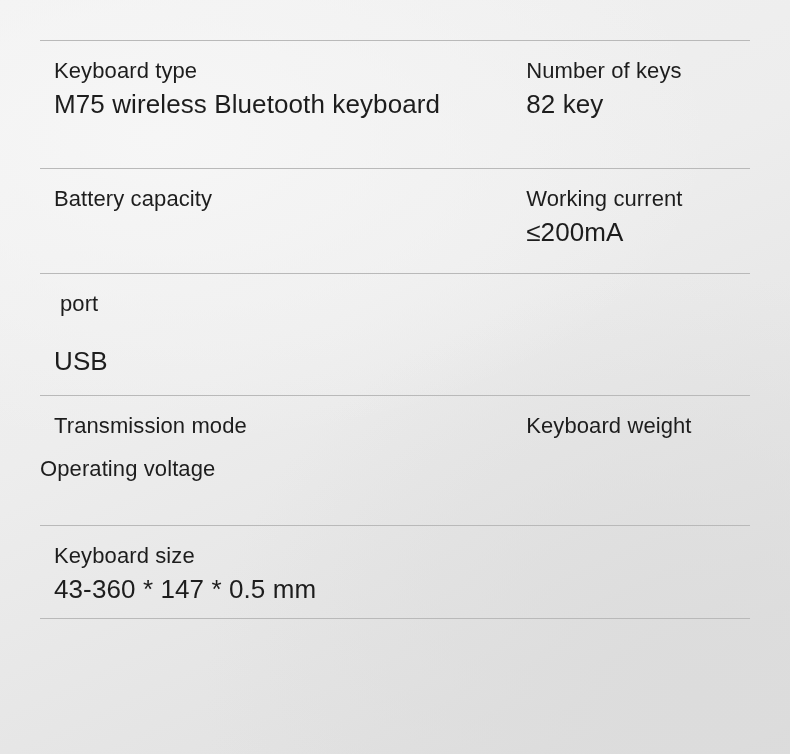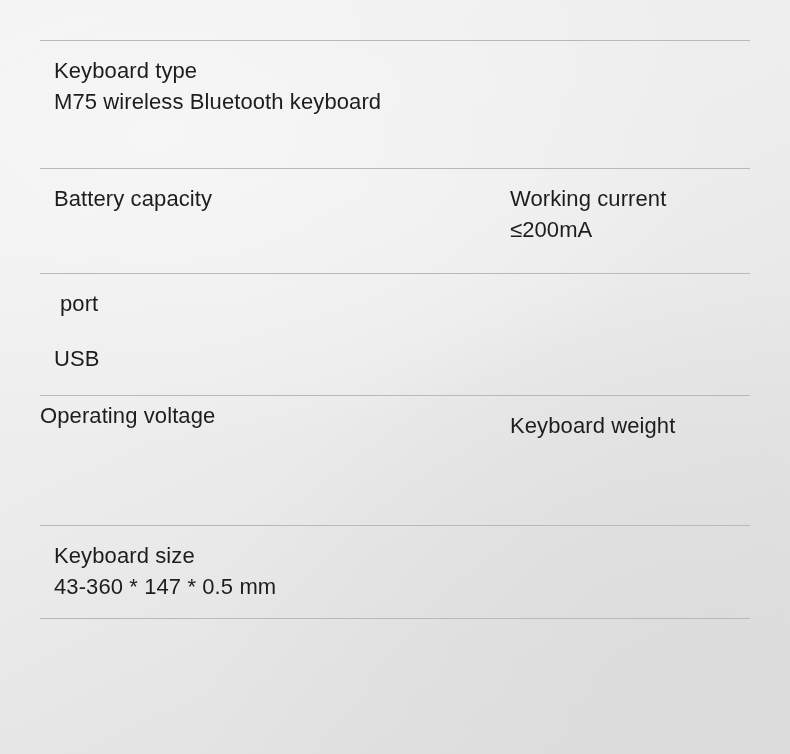--- a/index.html
+++ b/index.html
@@ -26,20 +26,21 @@
   .spec-table {
     position: absolute;
     left: 40px;
     top: 40px;
     width: 710px;
   }
   .spec-row {
     display: flex;
     border-top: 1px solid #b9b9b9;
     box-sizing: border-box;
+    gap: 47px;
   }
   .spec-row:last-child {
     border-bottom: 1px solid #b9b9b9;
   }
   .cell {
     box-sizing: border-box;
     padding: 14px 0 12px 0;
   }
   .cell.left {
     width: 470px;
@@ -50,21 +51,21 @@
     padding-left: 0px;
   }
   .label {
     font-size: 22px;
     color: #1d1d1d;
     line-height: 1.42;
     letter-spacing: 0.1px;
     white-space: nowrap;
   }
   .value {
-    font-size: 22px;
+    font-size: 26px;
     color: #1d1d1d;
     line-height: 1.42;
     letter-spacing: 0.1px;
     white-space: nowrap;
   }
   .value.small {
     font-size: 19px;
     line-height: 1.45;
     padding-left: 6px;
   }
@@ -86,20 +87,24 @@
 
 <div id="page">
 
   <div class="spec-table">
 
     <div class="spec-row row-h1">
       <div class="cell left">
         <div class="label">Keyboard type</div>
         <div class="value">M75 wireless Bluetooth keyboard</div>
       </div>
+      <div class="cell right">
+        <div class="label">Number of keys</div>
+        <div class="value">82 key</div>
+      </div>
     </div>
 
     <div class="spec-row row-h2">
       <div class="cell left">
         <div class="label">Battery capacity</div>
       </div>
       <div class="cell right">
         <div class="label">Working current</div>
         <div class="value">≤200mA</div>
       </div>
@@ -110,20 +115,21 @@
         <div class="label indent">port</div>
         <div class="value indent">USB</div>
       </div>
       <div class="cell right">
         <div class="label">Operating voltage</div>
       </div>
     </div>
 
     <div class="spec-row row-h4">
       <div class="cell left">
+        <div class="label">Transmission mode</div>
       </div>
       <div class="cell right">
         <div class="label">Keyboard weight</div>
       </div>
     </div>
 
     <div class="spec-row row-h5">
       <div class="cell left">
         <div class="label">Keyboard size</div>
         <div class="value">43-360 * 147 * 0.5 mm</div>

